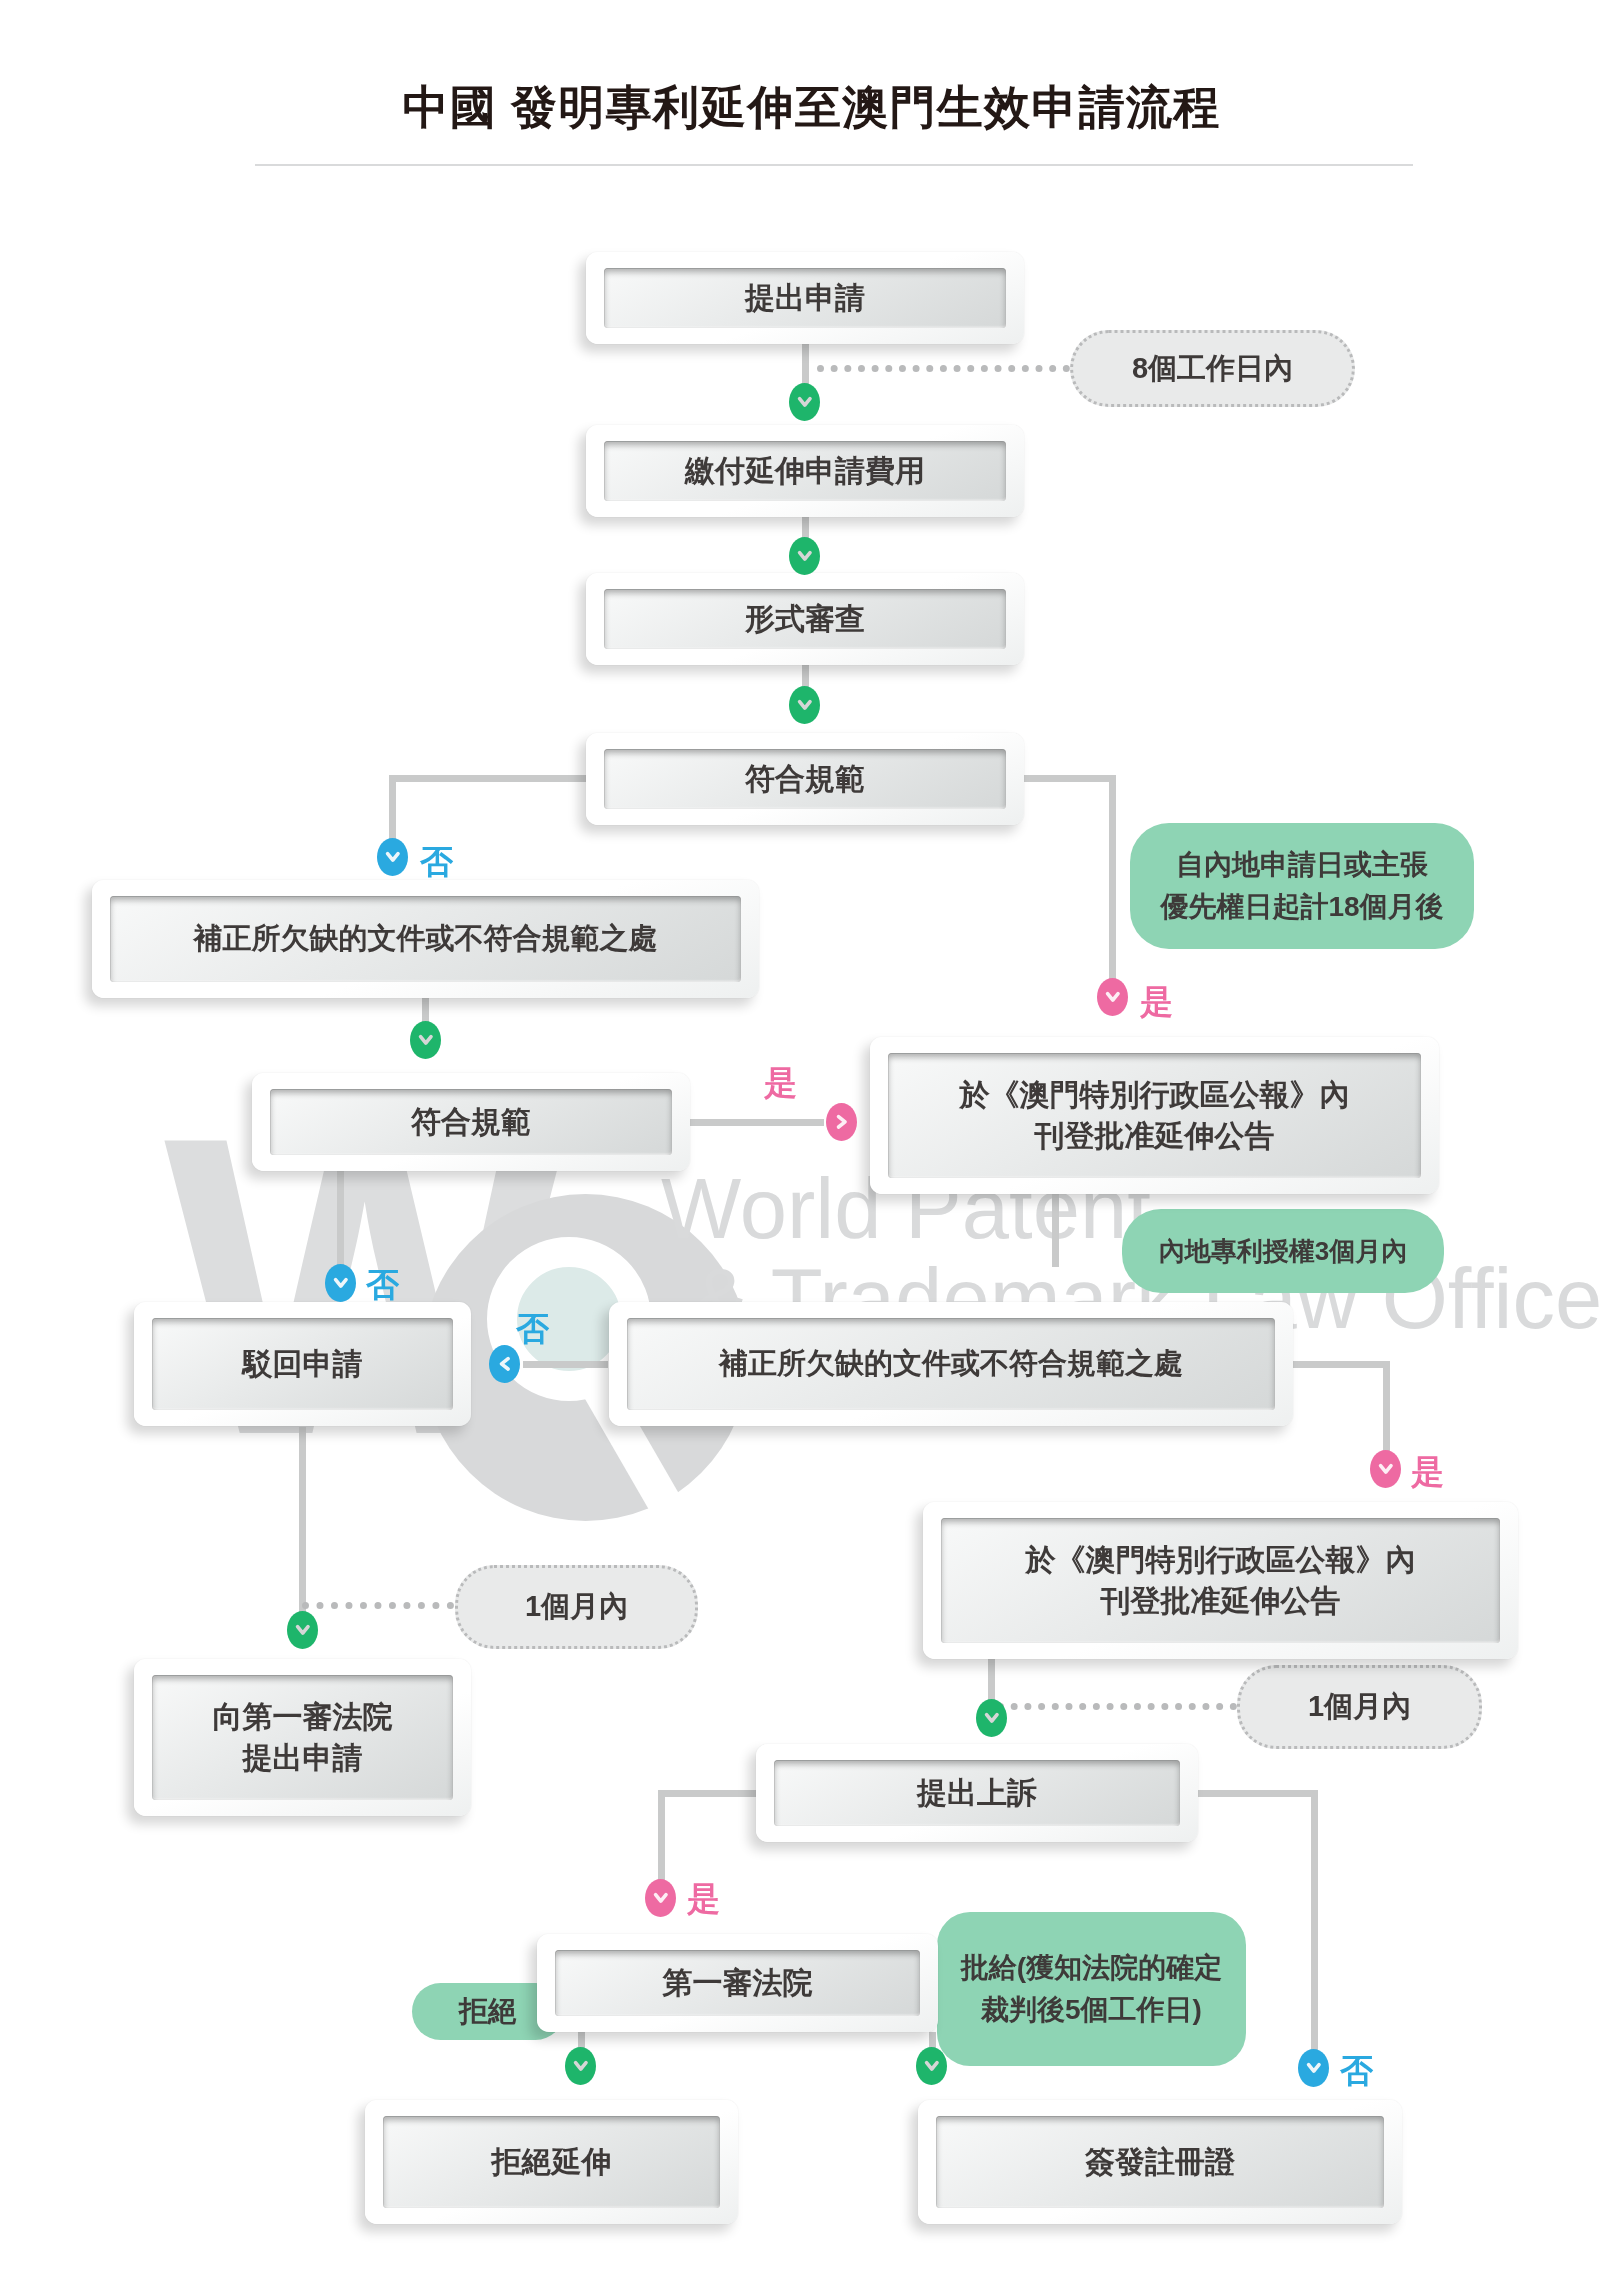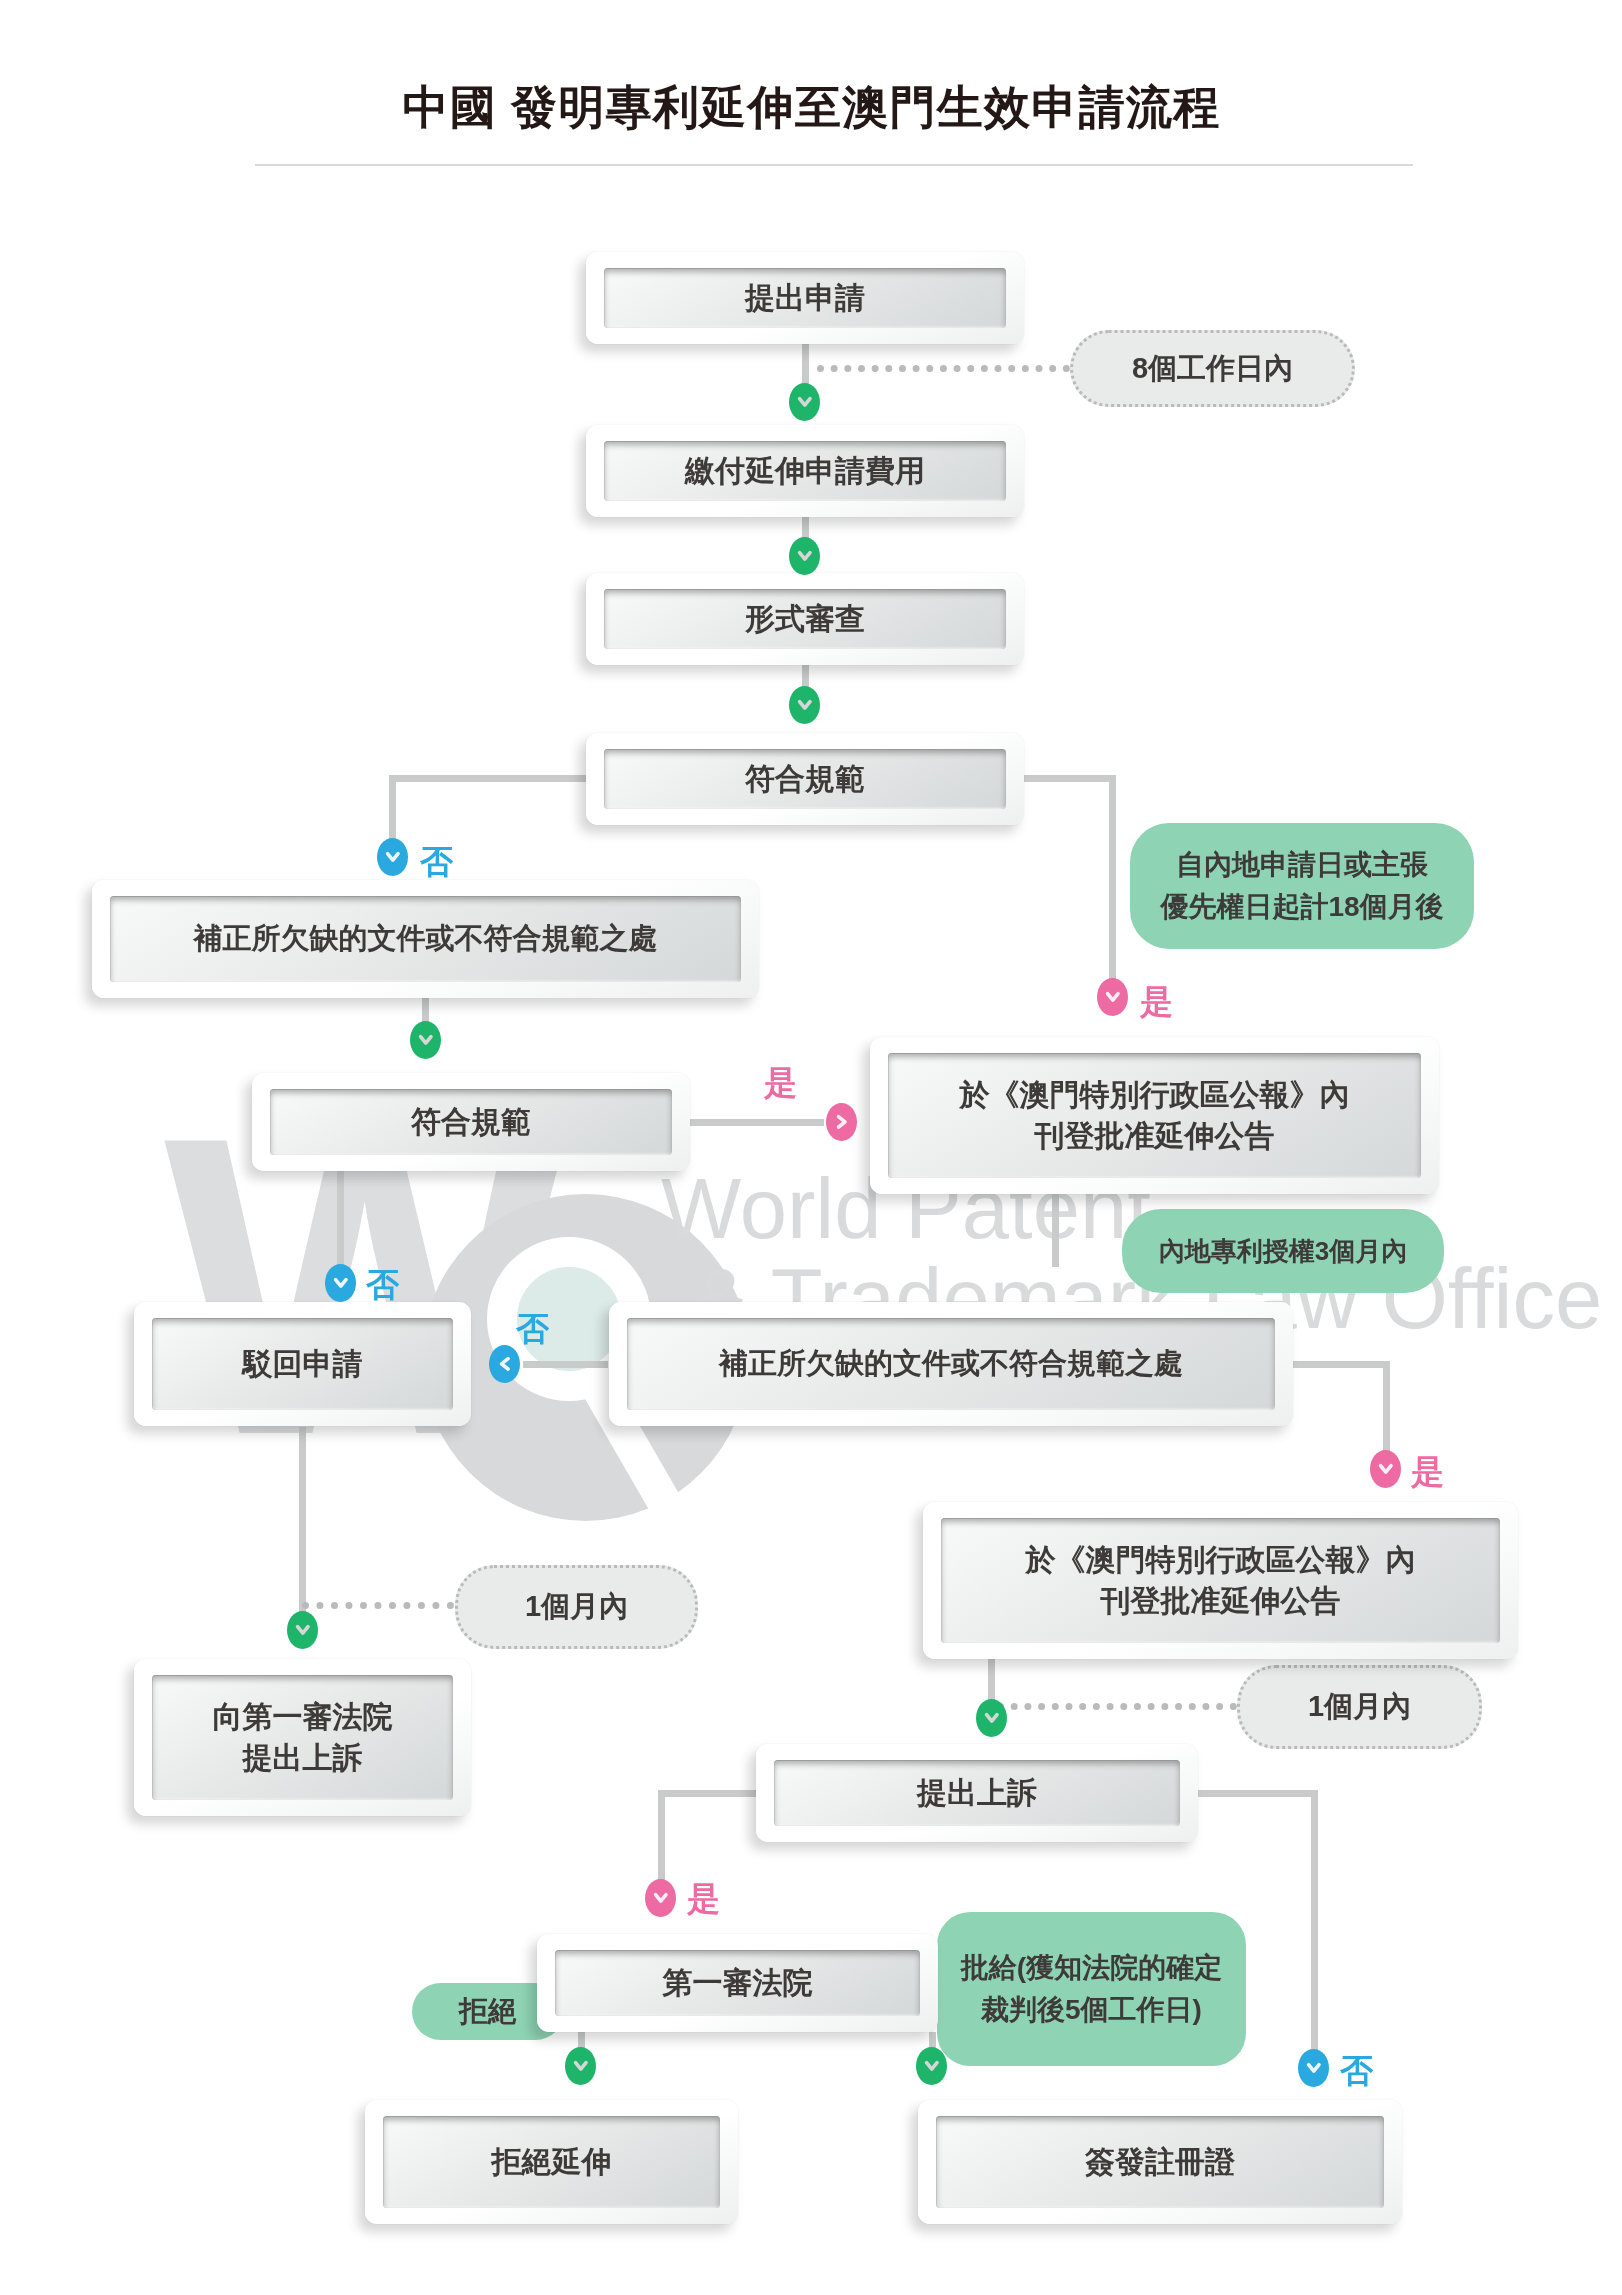--- a/index.html
+++ b/index.html
@@ -240,21 +240,21 @@
     </div>
 </div>
 <div class="flowbox" id="b9">
   <div class="flowbox-inner">
       <span class="flowbox-label">駁回申請</span>
     </div>
 </div>
 <div class="flowbox" id="b10">
   <div class="flowbox-inner">
       <span class="flowbox-label">向第一審法院
-提出上訴</span>
+提出申請</span>
     </div>
 </div>
 <div class="flowbox" id="b11">
   <div class="flowbox-inner">
       <span class="flowbox-label">於《澳門特別行政區公報》內
 刊登批准延伸公告</span>
     </div>
 </div>
 <div class="flowbox" id="b12">
   <div class="flowbox-inner">

